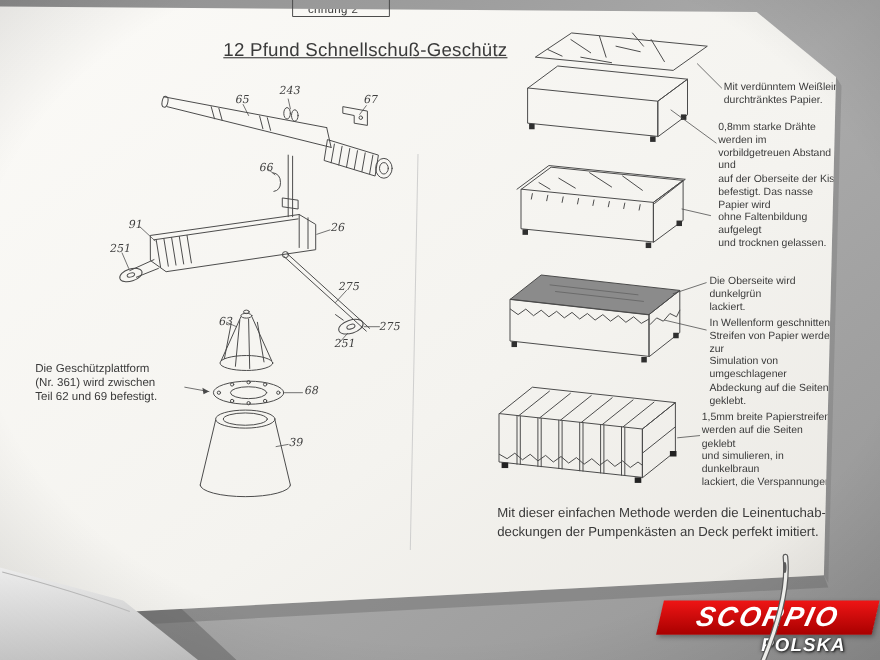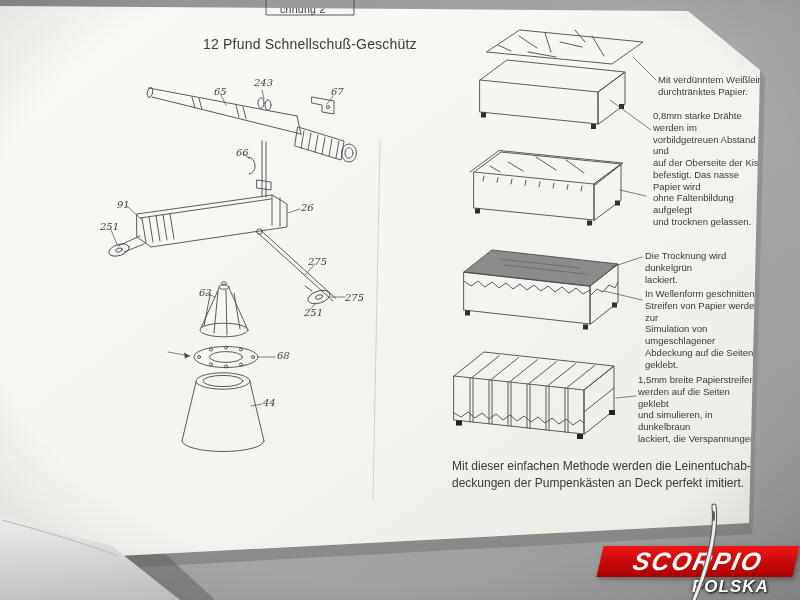--- a/index.html
+++ b/index.html
@@ -3,21 +3,21 @@
 <meta charset="utf-8">
 <style>
   html,body{margin:0;padding:0;background:#6e6e6e;}
   .photo{position:relative;width:800px;height:600px;overflow:hidden;
          font-family:"Liberation Sans",sans-serif;background:#9c9c9c;}
   svg.art{position:absolute;left:0;top:0;z-index:1;}
   .textlayer{position:absolute;left:0;top:0;width:800px;height:431px;z-index:2;color:#3a3a3a;
        clip-path:polygon(0px 6px,688px 11px,760px 70px,749px 523px,99px 557px,0px 542px);}
   .t{position:absolute;}
   .header-frag{font-size:10.5px;letter-spacing:.3px;}
-  .title{font-size:14px;letter-spacing:.2px;white-space:nowrap;}
+  .title{font-size:17px;letter-spacing:.2px;white-space:nowrap;text-decoration:underline;}
   .caption{font-size:10.5px;line-height:1.25;white-space:pre-line;}
   .ann{font-size:9.5px;line-height:1.24;white-space:pre-line;}
   .footer{font-size:12px;line-height:1.4;white-space:pre-line;text-align:left;}
   .part{font:italic 10px "DejaVu Serif",serif;color:#3f3f3f;}
   .logo{position:absolute;left:592px;top:538px;width:212px;height:62px;z-index:3;}
   .band{position:absolute;left:8px;top:8px;width:196px;height:31px;transform:skewX(-13deg);
         background:linear-gradient(180deg,#ef1515,#a80000);box-shadow:2px 2px 5px rgba(0,0,0,.35);}
   .band span{display:block;text-align:center;line-height:31px;color:#fff;
         font-style:italic;font-weight:bold;font-size:25px;letter-spacing:2px;}
   .polska{position:absolute;left:100px;top:39px;color:#fff;font-style:italic;font-weight:bold;
@@ -195,44 +195,47 @@
       <path d="M636,396 L616,398"></path>
     </g>
   </g>
 
   <rect x="0" y="0" width="800" height="600" fill="url(#vig)"></rect>
 </svg>
 
 <div class="textlayer">
   <div class="t header-frag" style="left:280px;top:3px">chnung 2</div>
   <div class="t title" style="left:203px;top:36px">12 Pfund Schnellschuß-Geschütz</div>
+  <div class="t caption" style="left:32px;top:329px;width:138px">Die Geschützplattform
+(Nr. 361) wird zwischen
+Teil 62 und 69 befestigt.</div>
 
   <span class="t part" style="left:214px;top:86px">65</span>
   <span class="t part" style="left:254px;top:77px">243</span>
   <span class="t part" style="left:331px;top:86px">67</span>
   <span class="t part" style="left:236px;top:147px">66</span>
   <span class="t part" style="left:117px;top:199px">91</span>
   <span class="t part" style="left:100px;top:221px">251</span>
   <span class="t part" style="left:301px;top:202px">26</span>
   <span class="t part" style="left:308px;top:256px">275</span>
   <span class="t part" style="left:345px;top:292px">275</span>
   <span class="t part" style="left:304px;top:307px">251</span>
   <span class="t part" style="left:199px;top:287px">63</span>
   <span class="t part" style="left:277px;top:350px">68</span>
-  <span class="t part" style="left:263px;top:397px">44</span>
+  <span class="t part" style="left:263px;top:397px">39</span>
 
   <div class="t ann" style="left:658px;top:74px;width:110px">Mit verdünntem Weißleim
 durchtränktes Papier.</div>
   <div class="t ann" style="left:653px;top:110px;width:114px">0,8mm starke Drähte werden im
 vorbildgetreuen Abstand und
 auf der Oberseite der Kiste
 befestigt. Das nasse Papier wird
 ohne Faltenbildung aufgelegt
 und trocknen gelassen.</div>
-  <div class="t ann" style="left:645px;top:250px;width:115px">Die Trocknung wird dunkelgrün
+  <div class="t ann" style="left:645px;top:250px;width:115px">Die Oberseite wird dunkelgrün
 lackiert.</div>
   <div class="t ann" style="left:645px;top:288px;width:118px">In Wellenform geschnittene
 Streifen von Papier werden zur
 Simulation von umgeschlagener
 Abdeckung auf die Seiten
 geklebt.</div>
   <div class="t ann" style="left:638px;top:374px;width:124px">1,5mm breite Papierstreifen
 werden auf die Seiten geklebt
 und simulieren, in dunkelbraun
 lackiert, die Verspannungen.</div>

